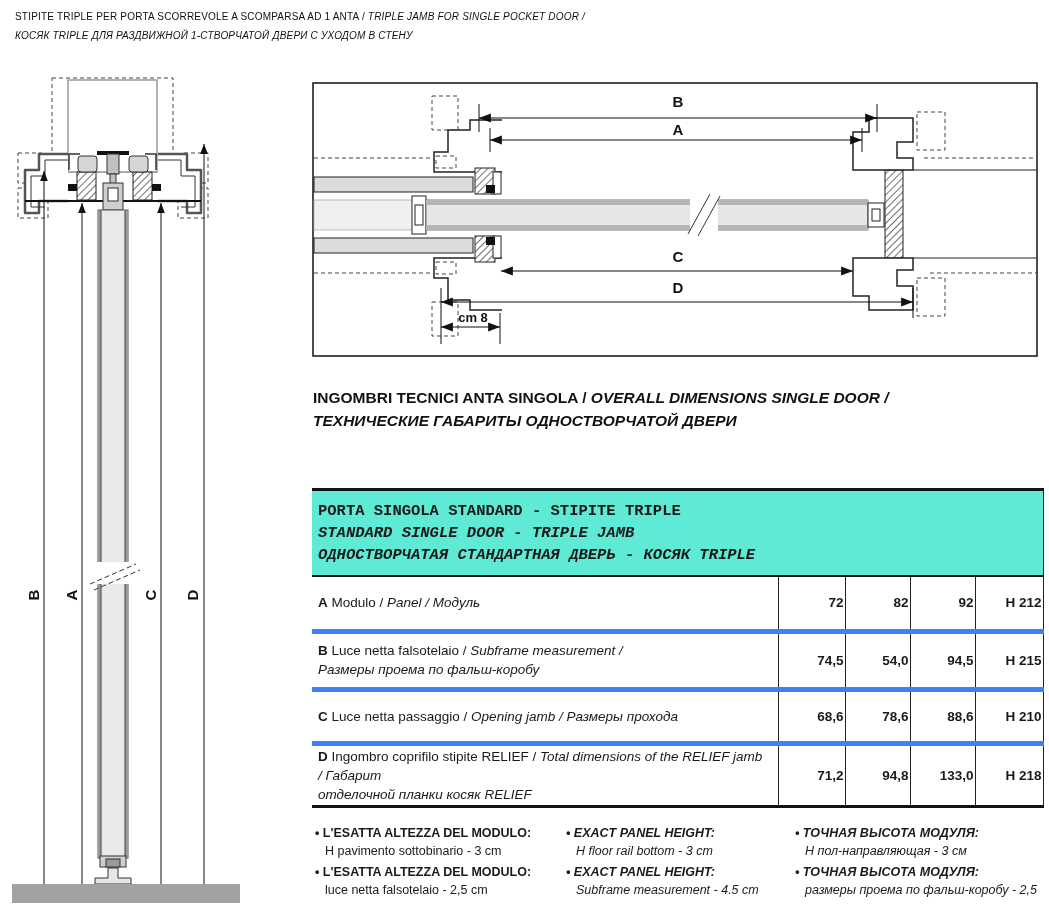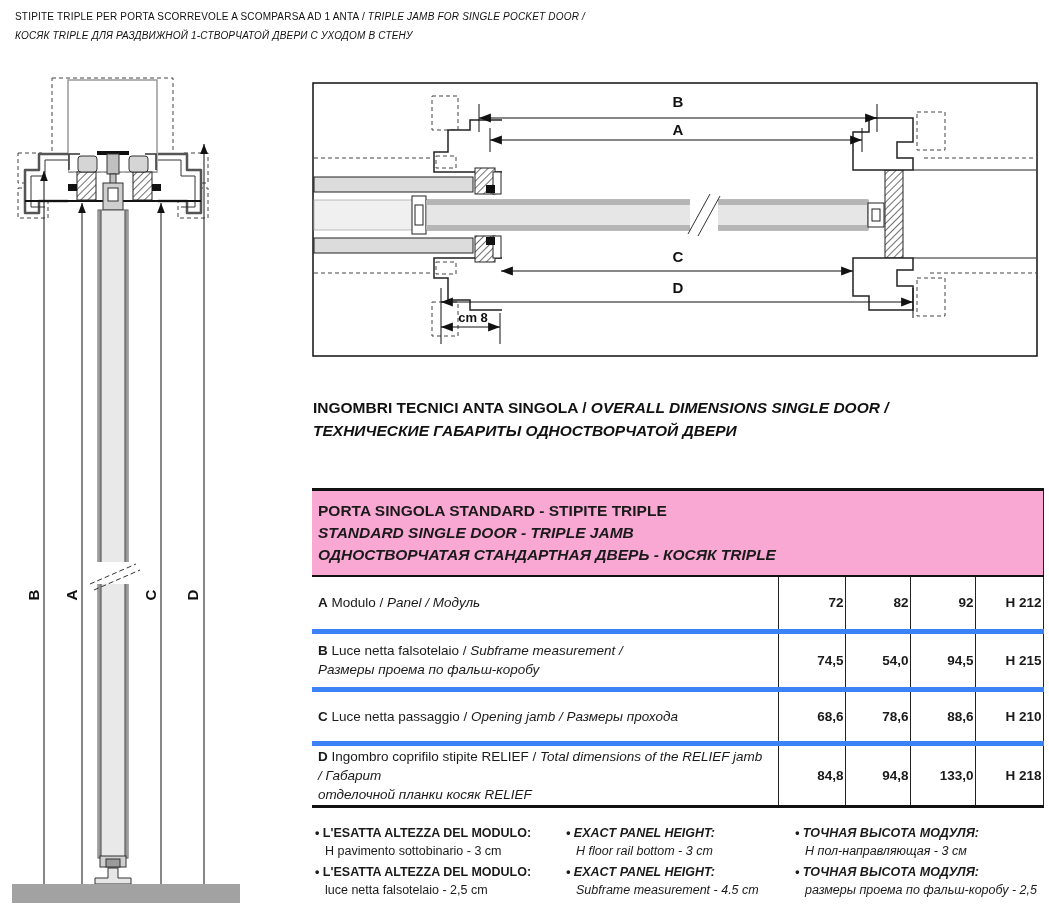--- a/index.html
+++ b/index.html
@@ -5,29 +5,29 @@
   html,body{margin:0;padding:0;}
   body{width:1049px;height:905px;background:#fff;position:relative;overflow:hidden;
        font-family:"Liberation Sans",sans-serif;color:#1a1a1a;}
   .abs{position:absolute;}
 
   
   .title-block{left:15px;top:7px;font-size:10px;line-height:19px;letter-spacing:.2px;color:#111;}
   .it{font-style:italic;}
 
   
-  .section-heading{left:313px;top:396px;font-size:15.5px;font-weight:bold;line-height:23px;color:#111;}
+  .section-heading{left:313px;top:386px;font-size:15.5px;font-weight:bold;line-height:23px;color:#111;}
 
   
   .spec-table{left:312px;top:488px;}
   table.spec{border-collapse:collapse;table-layout:fixed;width:731px;
              border-top:3px solid #111;border-bottom:3px solid #111;border-right:1px solid #222;}
   table.spec td{vertical-align:middle;}
-  tr.thead td{background:#f9a8d4;border-bottom:2px solid #111;padding:9px 0 9px 6px;
-              font-size:15.5px;font-weight:bold;line-height:22px;}
+  tr.thead td{background:#5eead4;border-bottom:2px solid #111;padding:9px 0 9px 6px;
+              font-size:15.5px;font-weight:bold;line-height:22px;font-family:Liberation Mono, monospace;}
   tr.data td{border-bottom:5px solid #3b82f6;font-size:13.5px;line-height:19px;}
   tr.data:last-child td{border-bottom:none;}
   td.lbl{padding-left:6px;padding-right:10px;}
   td.val{border-left:1px solid #222;text-align:right;font-weight:bold;font-size:14px;}
   .row-letter{font-weight:bold;}
 
   
   .footnotes{left:313px;top:824px;width:731px;height:80px;font-size:12.5px;line-height:18px;}
   .fn-col{position:absolute;top:0;}
   .fn-item{margin-bottom:3px;}
@@ -243,21 +243,21 @@
     </tr>
     <tr class="data" style="height:54px">
       <td class="lbl"><span class="row-letter">C</span><span> Luce netta passaggio / </span><span class="it">Opening jamb / Размеры прохода</span><div class="it"></div></td>
       <td class="val">68,6</td>
       <td class="val">78,6</td>
       <td class="val">88,6</td>
       <td class="val">H 210</td>
     </tr>
     <tr class="data" style="height:53px">
       <td class="lbl"><span class="row-letter">D</span><span> Ingombro coprifilo stipite RELIEF / </span><span class="it">Total dimensions of the RELIEF jamb / Габарит</span><div class="it">отделочной планки косяк RELIEF</div></td>
-      <td class="val">84,8</td>
+      <td class="val">71,2</td>
       <td class="val">94,8</td>
       <td class="val">133,0</td>
       <td class="val">H 218</td>
     </tr>
   </tbody>
     </table>
 </div>
 
 <div class="abs footnotes">
   <div class="fn-col" style="left:2px;width:235px;">

